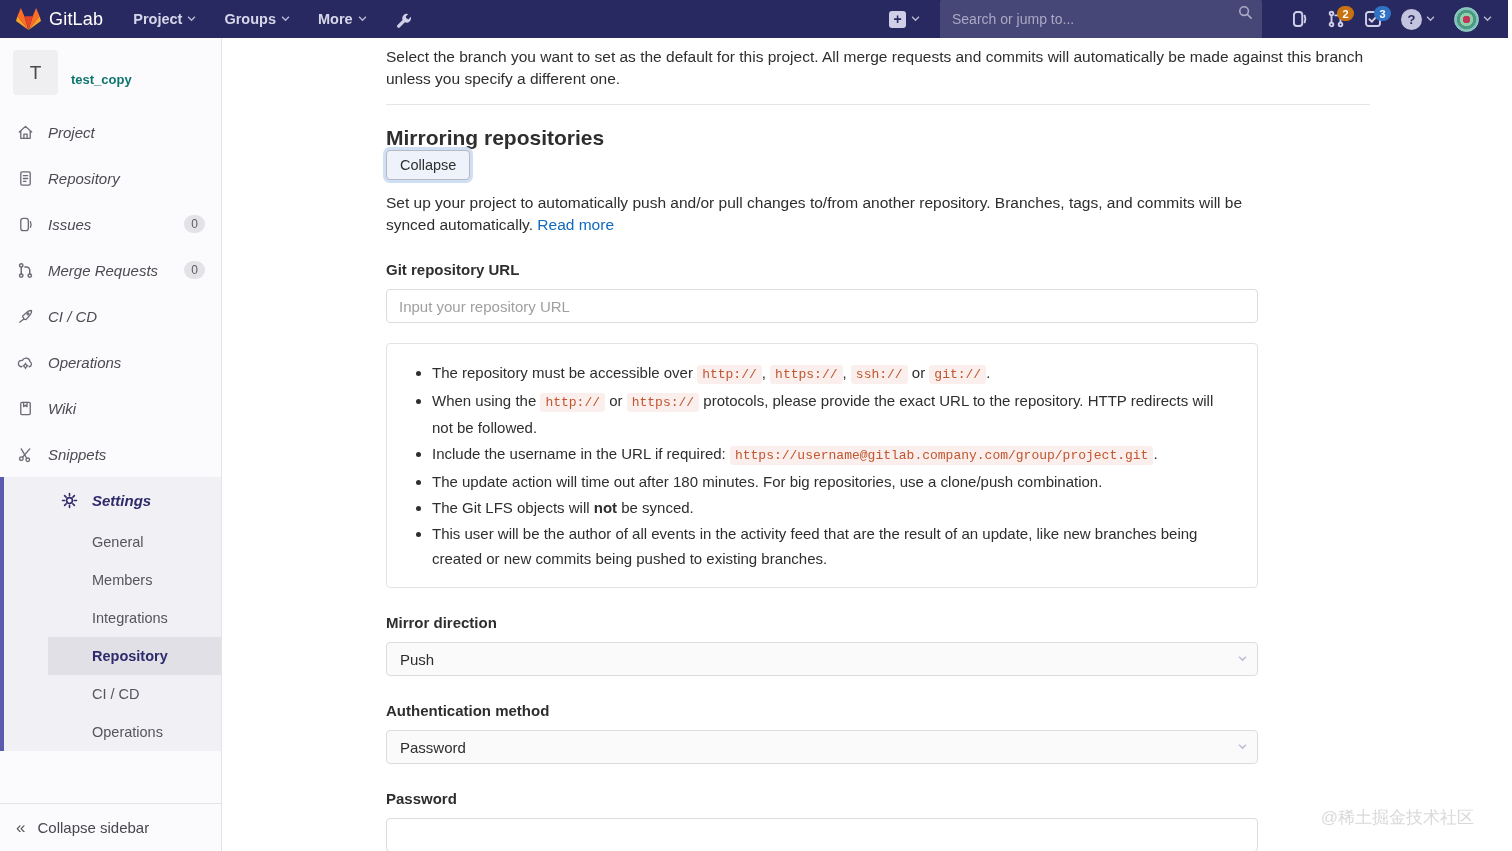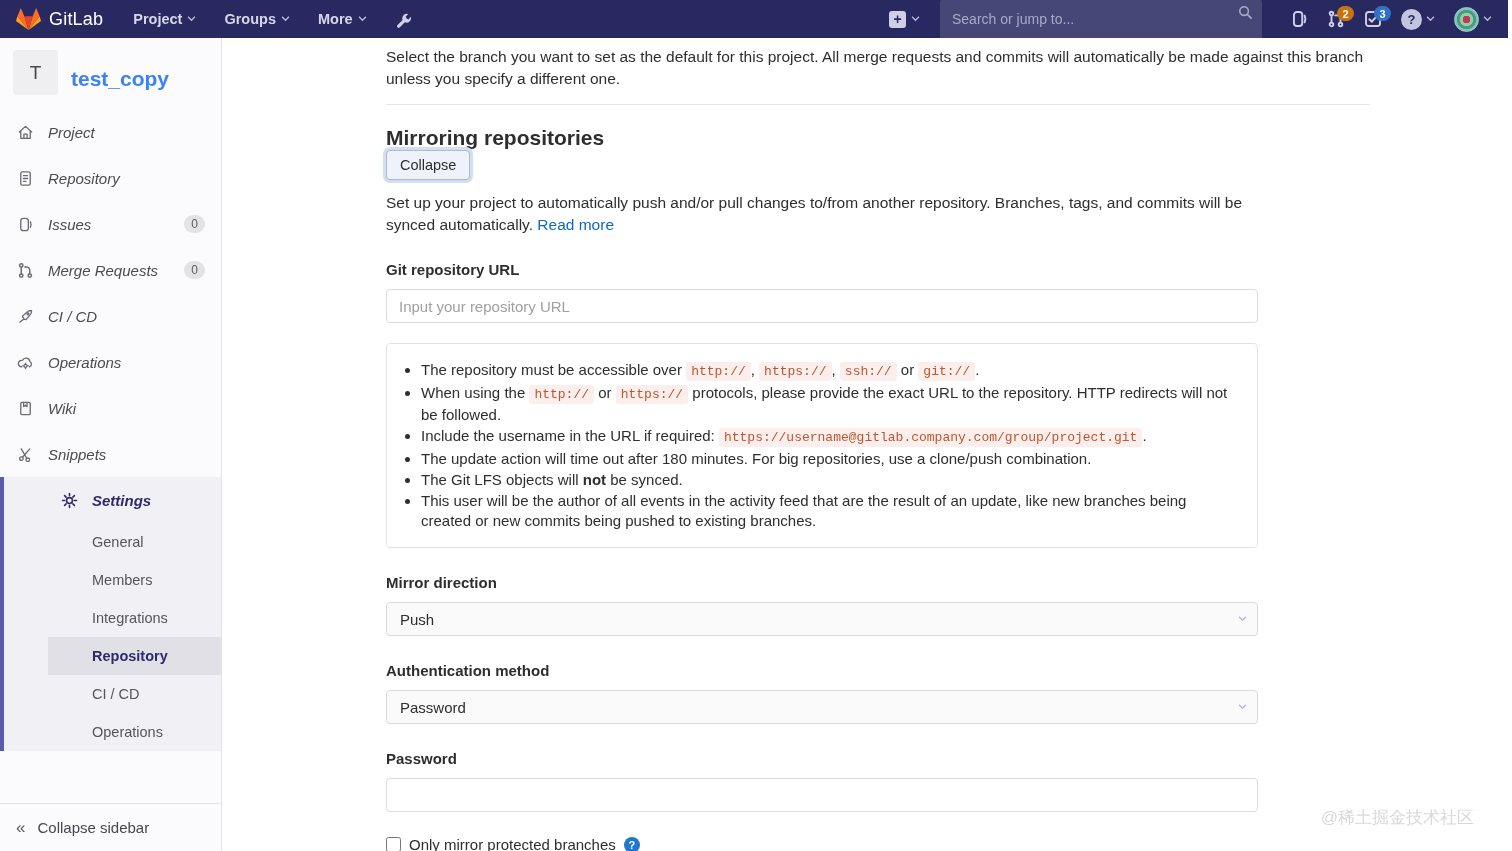--- a/index.html
+++ b/index.html
@@ -41,21 +41,21 @@
   .avatar { width:25px; height:25px; border-radius:50%;
     background:radial-gradient(circle at 50% 50%, #c0385a 0 22%, #8fd0a8 24% 40%, #4d9a84 42% 58%, #7cc4b8 60% 100%);
     border:1px solid #9ad0c5; }
 
   
   .sidebar { position:fixed; top:38px; left:0; bottom:0; width:222px; background:#fbfafd;
     border-right:1px solid #e3e3e8; display:flex; flex-direction:column; z-index:40; }
   .project-head { display:flex; align-items:center; gap:13px; padding:12px 14px 14px 13px; cursor:pointer; }
   .project-avatar { width:45px; height:45px; border-radius:4px; background:#efeff1; color:#4a4a4a;
     font-size:19px; display:flex; align-items:center; justify-content:center; }
-  .project-name { font-size:21px; font-weight:700; color:#3b82f6;margin-top:13px; }
+  .project-name { font-size:13px; font-weight:700; color:#0f766e;margin-top:13px; }
   .nav-list { flex:1; overflow:hidden; }
   .side-item { display:flex; align-items:center; gap:14px; height:46px; padding:0 16px;
     font-size:15px; color:#4b4b51; cursor:pointer; }
   .side-item .s-icon { width:18px; display:flex; justify-content:center; }
   .side-item .s-label { flex:1;font-style:italic; }
   .count-pill { background:#e3e3e7; color:#5c5c62; font-size:12px; border-radius:9px;
     min-width:21px; height:18px; display:flex; align-items:center; justify-content:center; padding:0 6px; }
   .settings-block { background:#f1f0f5; border-left:4px solid #5b5bad;padding-left:44px; }
   .settings-block .side-item { padding-left:12px; }
   .settings-main { color:#2f2a6b; font-weight:700; }
@@ -79,21 +79,21 @@
   .section-desc { margin-top:12px; width:880px; font-size:15.5px; line-height:21.5px; color:#2e2e2e; }
   .link { color:#1068bf; cursor:pointer; text-decoration:none; }
   .form-label { display:block; font-size:15px; font-weight:700; color:#2e2e2e; margin-top:26px; }
   .text-input { display:block; width:872px; height:34px; margin-top:11px; border:1px solid #dcdcdc;
     border-radius:4px; padding:0 12px; font-size:15px; color:#303030; outline:none;
     font-family:"Liberation Sans", sans-serif; background:#fff; }
   .text-input::placeholder { color:#a0a0a0; }
   .notes-box { width:872px; border:1px solid #e3e3e3; border-radius:4px; margin-top:20px;
     padding:15px 18px 15px 16px; background:#fff; }
   .notes-box ul { list-style:disc; padding-left:17px; }
-  .notes-box li { font-size:15px; line-height:20px; color:#2e2e2e; margin:1px 1px; }
+  .notes-box li { font-size:15px; line-height:25px; color:#2e2e2e; margin:1px 12px; }
   .notes-box code { font-family:"Liberation Mono", "DejaVu Sans Mono", monospace; font-size:13px;
     background:#fbefed; color:#c0562e; padding:2px 5px; border-radius:3px; }
   .fake-select { position:relative; width:872px; height:34px; margin-top:11px; background:#fafafa;
     border:1px solid #dcdcdc; border-radius:4px; display:flex; align-items:center;
     padding:0 30px 0 13px; font-size:15px; color:#2e2e2e; cursor:pointer; }
   .fake-select .sel-chev { position:absolute; right:10px; top:13px; }
   .check-row { display:flex; align-items:center; gap:8px; margin-top:24px; }
   .check-row input { width:15px; height:15px; cursor:pointer; }
   .check-label { font-size:15px; color:#2e2e2e; }
   .q-circle { width:16px; height:16px; border-radius:50%; background:#1f78cb; color:#fff;

